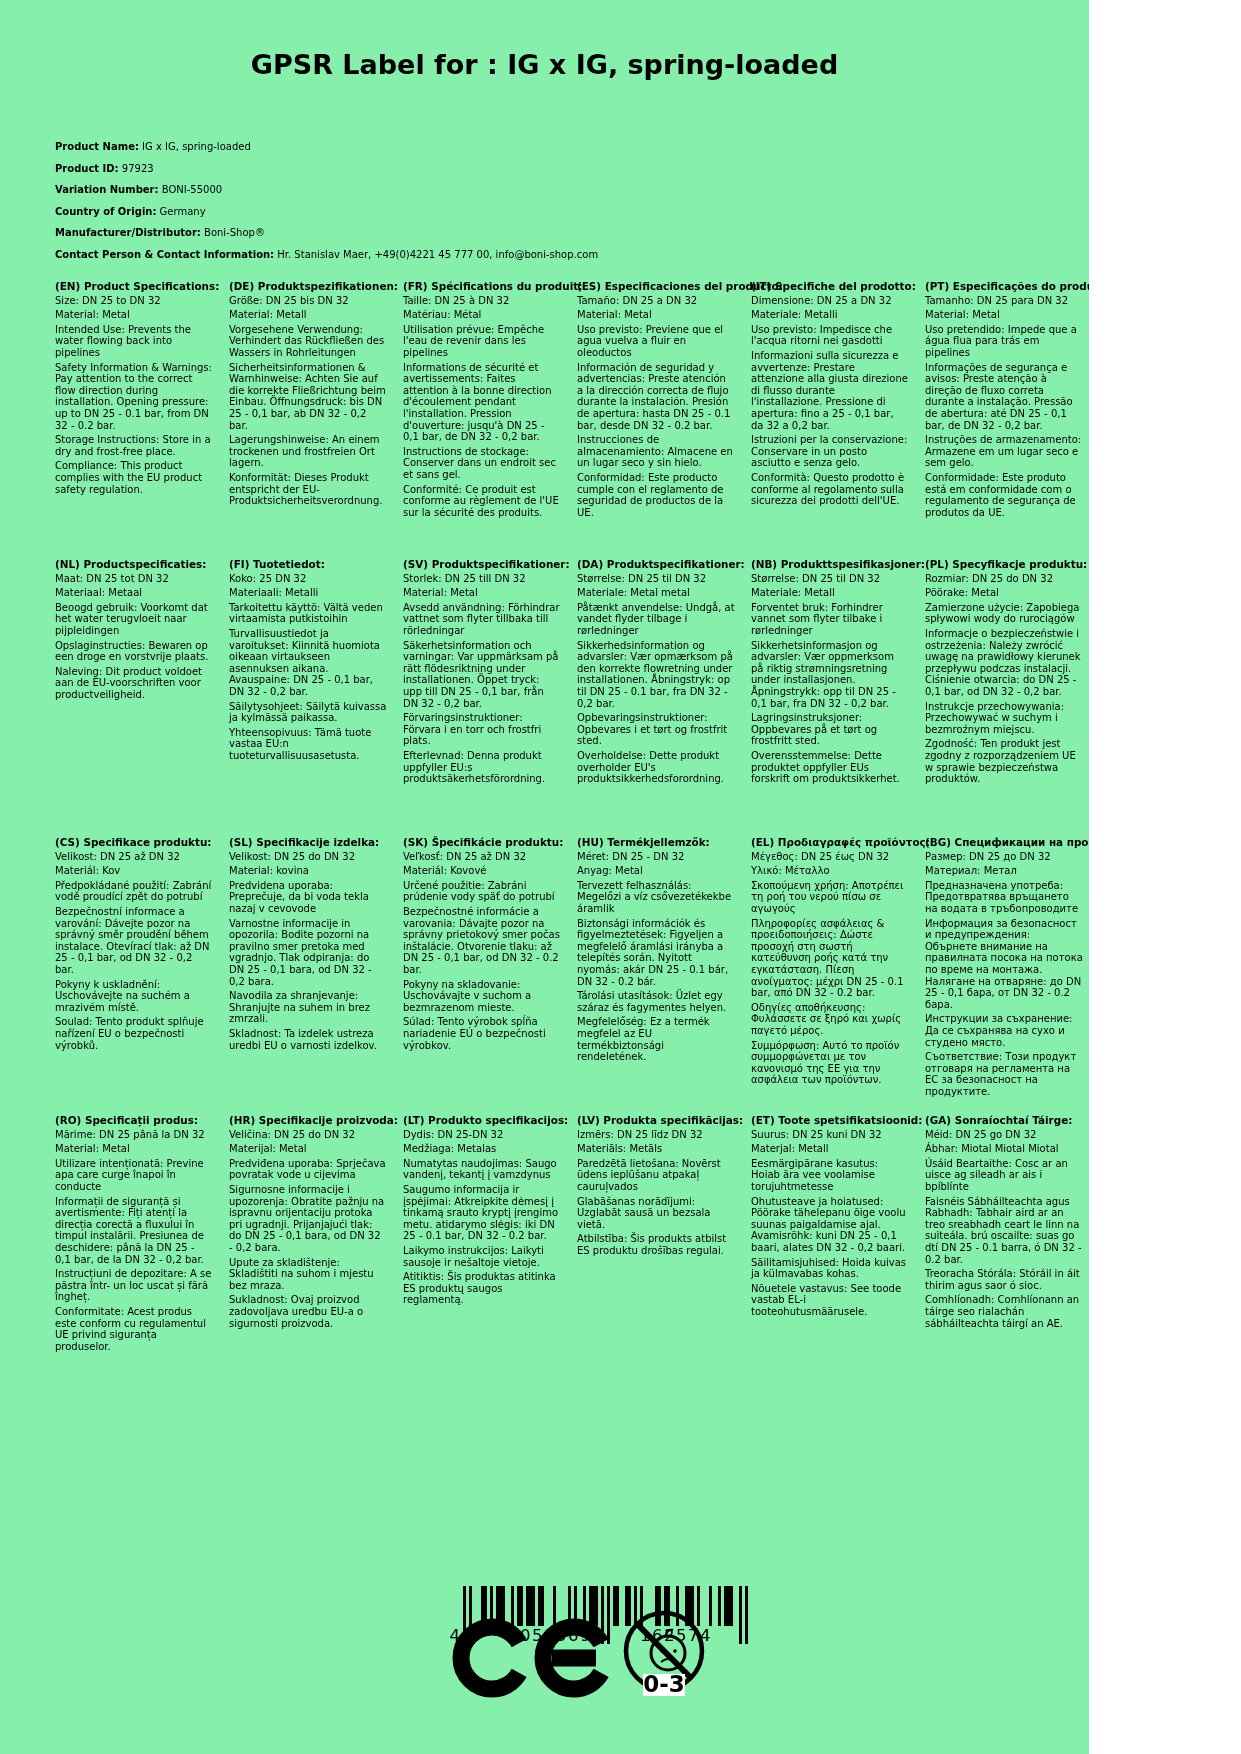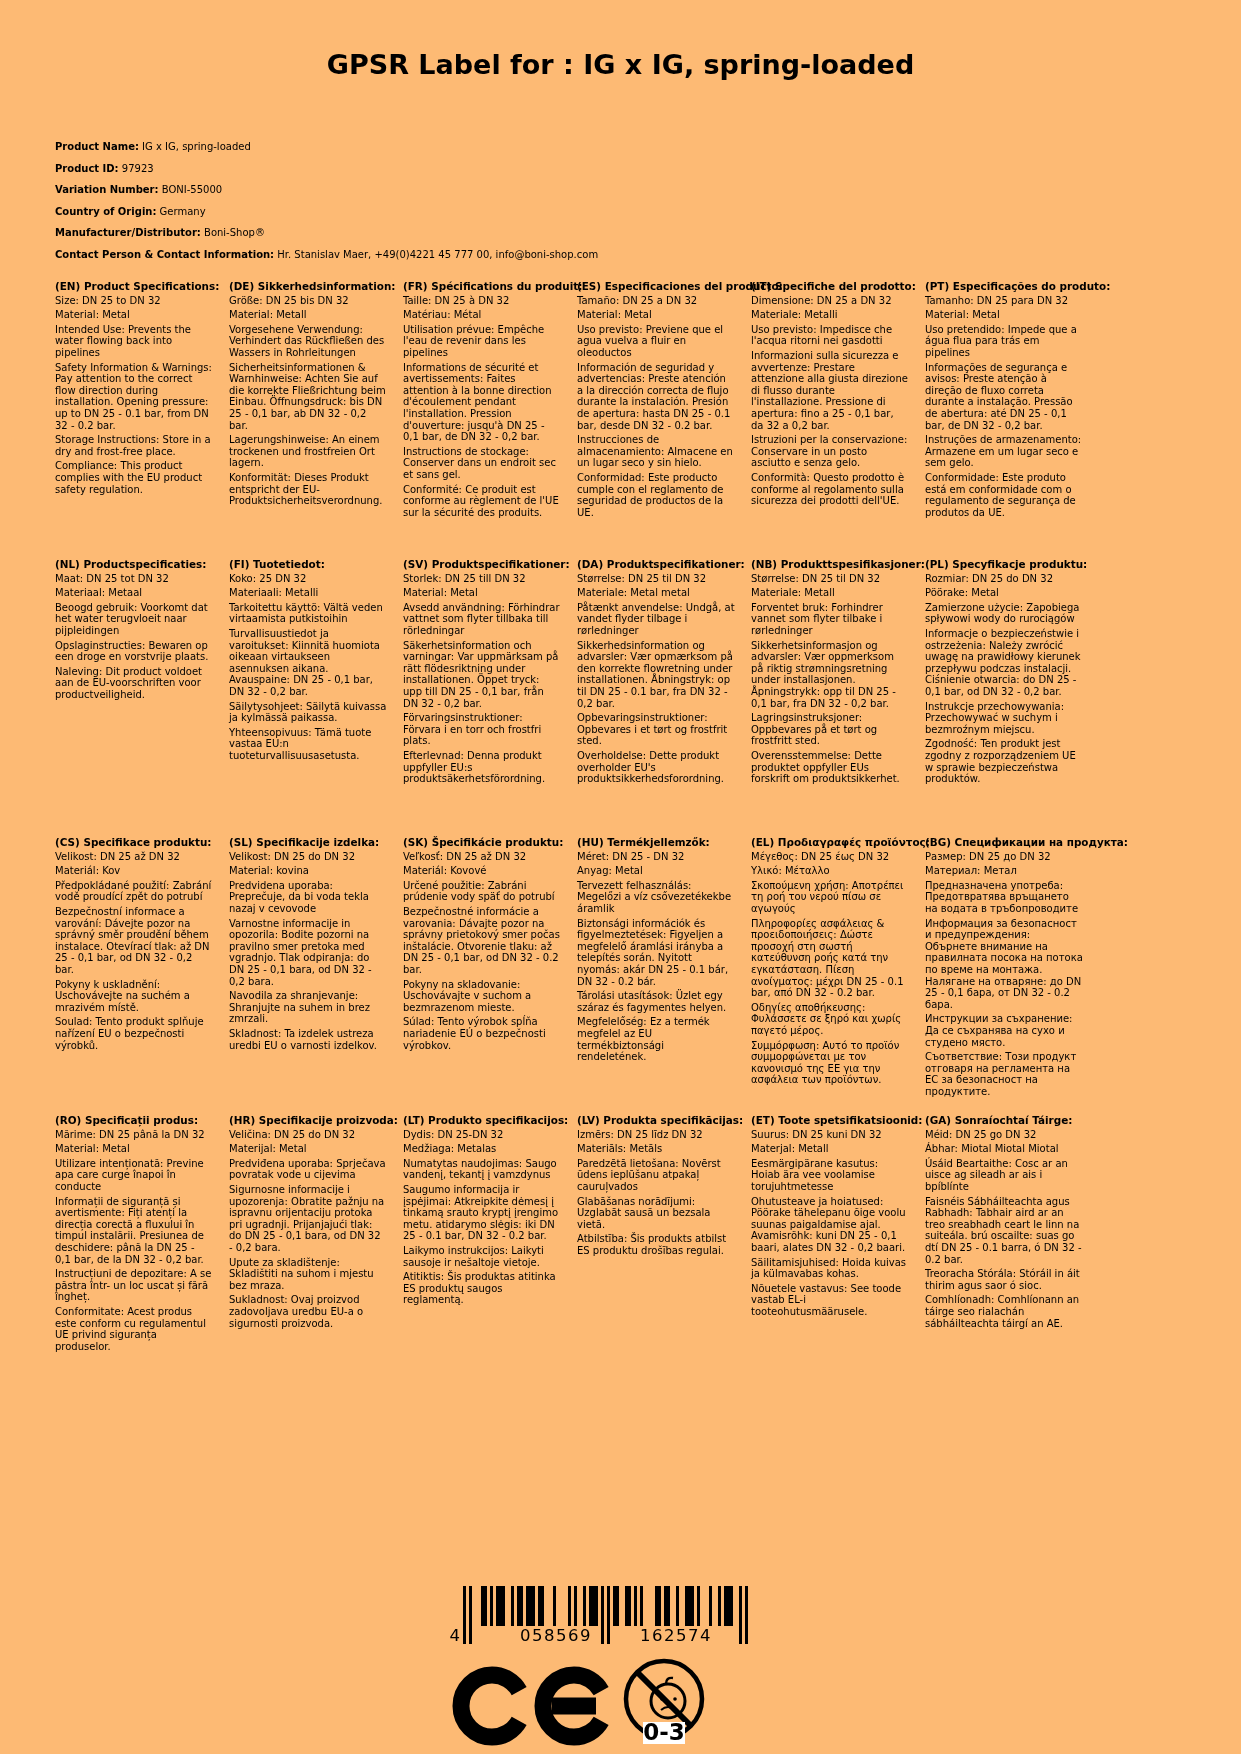--- a/index.html
+++ b/index.html
@@ -1,33 +1,33 @@
 <!DOCTYPE html>
 <html><head>
 <meta charset="utf-8">
 <style>
   html,body{margin:0;padding:0;background:#ffffff;}
-  .page{position:relative;width:1241px;height:1754px;background:#fdba74;color:#000;
+  .page{position:relative;width:1089px;height:1754px;background:#86efac;color:#000;
         font-family:"DejaVu Sans","Liberation Sans",sans-serif;overflow:hidden;}
   .title{position:absolute;top:49px;left:0;width:100%;text-align:center;
          font-size:27px;font-weight:bold;margin:0;}
   .product-info{position:absolute;left:55px;top:136px;font-size:10px;line-height:21.5px;}
   .info-label{font-weight:bold;}
   .specs-grid{position:absolute;left:55px;top:281px;display:grid;
               grid-template-columns:repeat(6,158px);column-gap:16px;grid-auto-rows:278px;}
   .spec-cell{font-size:10px;line-height:11.6px;}
   .spec-cell h3{font-size:10.4px;margin:0 0 2px 0;white-space:nowrap;font-weight:bold;}
   .spec-cell p{margin:0 0 3px 0;overflow-wrap:break-word;}
   .barcode-area{position:absolute;left:440px;top:1586px;width:312px;height:70px;}
   #barcode-svg{position:absolute;left:23px;top:0;}
   .bc-digit{position:absolute;font-size:16.5px;top:40px;}
   .bc-first{left:0;width:20px;text-align:right;}
   .bc-g1{left:40px;width:112px;text-align:right;letter-spacing:1.5px;}
   .bc-g2{left:180px;width:112px;text-align:center;letter-spacing:1.5px;}
-  .marks{position:absolute;left:452px;top:1656px;width:300px;height:95px;}
+  .marks{position:absolute;left:452px;top:1608px;width:300px;height:95px;}
   .ce-svg{position:absolute;left:0;top:8px;}
   .age-svg{position:absolute;left:170px;top:0;}
 </style>
 </head>
 <body>
 
 <div class="page">
 
   <h1 class="title">GPSR Label for : IG x IG, spring-loaded</h1>
 
@@ -44,21 +44,21 @@
       <div class="spec-cell">
         <h3>(EN) Product Specifications:</h3>
         <p>Size: DN 25 to DN 32</p>
         <p>Material: Metal</p>
         <p>Intended Use: Prevents the water flowing back into pipelines</p>
         <p>Safety Information &amp; Warnings: Pay attention to the correct flow direction during installation. Opening pressure: up to DN 25 - 0.1 bar, from DN 32 - 0.2 bar.</p>
         <p>Storage Instructions: Store in a dry and frost-free place.</p>
         <p>Compliance: This product complies with the EU product safety regulation.</p>
       </div>
       <div class="spec-cell">
-        <h3>(DE) Sikkerhedsinformation:</h3>
+        <h3>(DE) Produktspezifikationen:</h3>
         <p>Größe: DN 25 bis DN 32</p>
         <p>Material: Metall</p>
         <p>Vorgesehene Verwendung: Verhindert das Rückfließen des Wassers in Rohrleitungen</p>
         <p>Sicherheitsinformationen &amp; Warnhinweise: Achten Sie auf die korrekte Fließrichtung beim Einbau. Öffnungsdruck: bis DN 25 - 0,1 bar, ab DN 32 - 0,2 bar.</p>
         <p>Lagerungshinweise: An einem trockenen und frostfreien Ort lagern.</p>
         <p>Konformität: Dieses Produkt entspricht der EU-Produktsicherheitsverordnung.</p>
       </div>
       <div class="spec-cell">
         <h3>(FR) Spécifications du produit:</h3>
         <p>Taille: DN 25 à DN 32</p>

